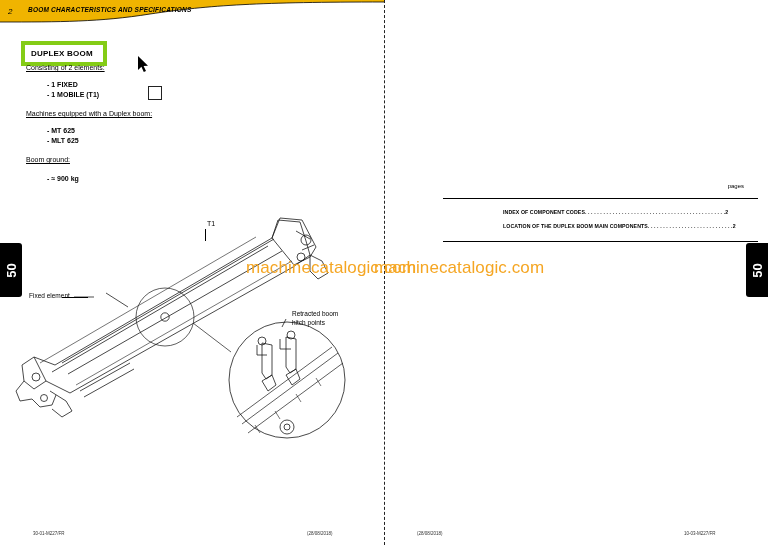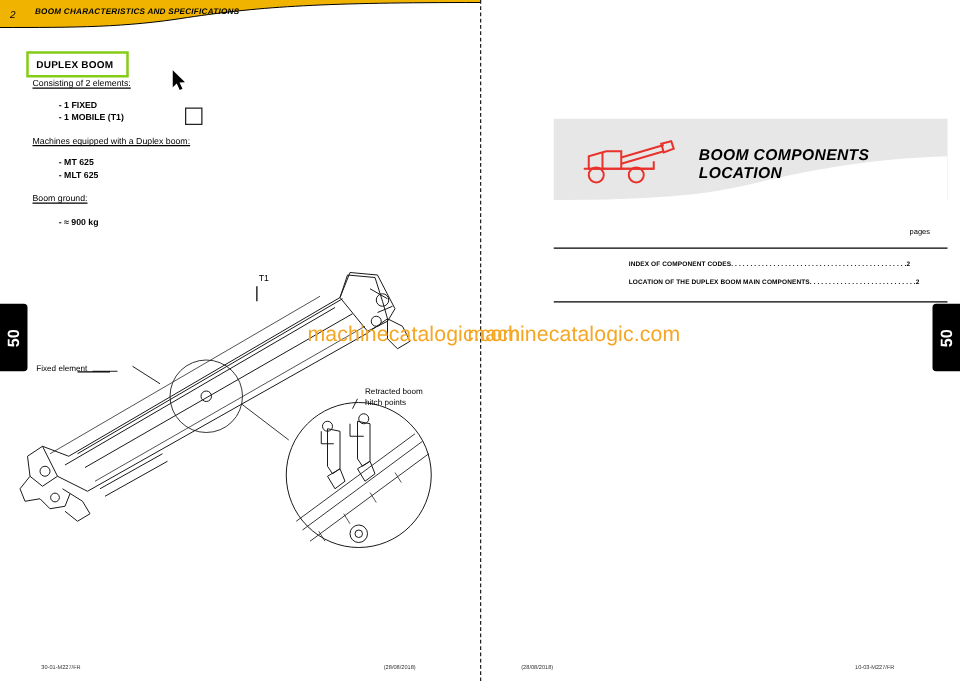--- a/index.html
+++ b/index.html
@@ -40,21 +40,21 @@
   .side-tab span{
     display:block;color:#fff;font-size:13px;font-weight:bold;
     transform:rotate(-90deg);
     margin-top:20px;text-align:center;
   }
   .side-tab.right-tab{left:auto;right:0;border-radius:3px 0 0 3px;}
 
   
   .title-box{
     position:absolute;left:21px;top:41px;
-    border:2px solid #84cc16;padding:4px 10px 4px 6px;
+    border:4px solid #84cc16;padding:4px 10px 4px 6px;
     font-size:8px;font-weight:bold;letter-spacing:.2px;
   }
   .txt{position:absolute;font-size:7px;}
   .u{text-decoration:underline;}
   .b{font-weight:bold;}
 
   
   .cursor{
     position:absolute;left:138px;top:56px;width:12px;height:18px;
   }
@@ -219,40 +219,20 @@
   <div class="foot" style="left:33px;">30-01-M227/FR</div>
   <div class="foot" style="left:307px;">(28/08/2018)</div>
 </div>
 
 <div class="right">
 
   <div class="side-tab right-tab">
     <span>50</span>
   </div>
 
-  <div class="banner">
-    <svg class="banner-curve" width="315" height="65" viewBox="0 0 315 65">
-      <path d="M0 65 L315 65 L315 30 C 250 32, 200 42, 150 54 C 110 63, 60 65, 0 65 Z" fill="#ffffff"></path>
-    </svg>
-
-    <svg style="position:absolute;left:18px;top:14px;" width="82" height="40" viewBox="0 0 82 40">
-      <g fill="none" stroke="#e8322b" stroke-width="1.6">
-        <path d="M10 26 L10 16 L24 12 L36 12 L36 26 Z"></path>
-        <path d="M21 13 L21 26"></path>
-        <path d="M36 17 L70 7"></path>
-        <path d="M36 22 L70 12"></path>
-        <path d="M68 6 L76 4 L78 10 L70 13 Z"></path>
-        <path d="M6 26 L62 26"></path>
-        <circle cx="16" cy="31" r="6"></circle>
-        <circle cx="48" cy="31" r="6"></circle>
-        <path d="M36 26 L62 26 L62 20"></path>
-      </g>
-    </svg>
-    <div class="banner-title">BOOM COMPONENTS LOCATION</div>
-  </div>
 
   <div class="toc">
     <div class="toc-pages">pages</div>
     <div class="toc-wrap">
       <div class="toc-line">
         <span>INDEX OF COMPONENT CODES</span><span>. . . . . . . . . . . . . . . . . . . . . . . . . . . . . . . . . . . . . . . . . . . . . .</span><span>2</span>
       </div>
       <div class="toc-line">
         <span>LOCATION OF THE DUPLEX BOOM MAIN COMPONENTS</span><span>. . . . . . . . . . . . . . . . . . . . . . . . . . . .</span><span>2</span>
       </div>

